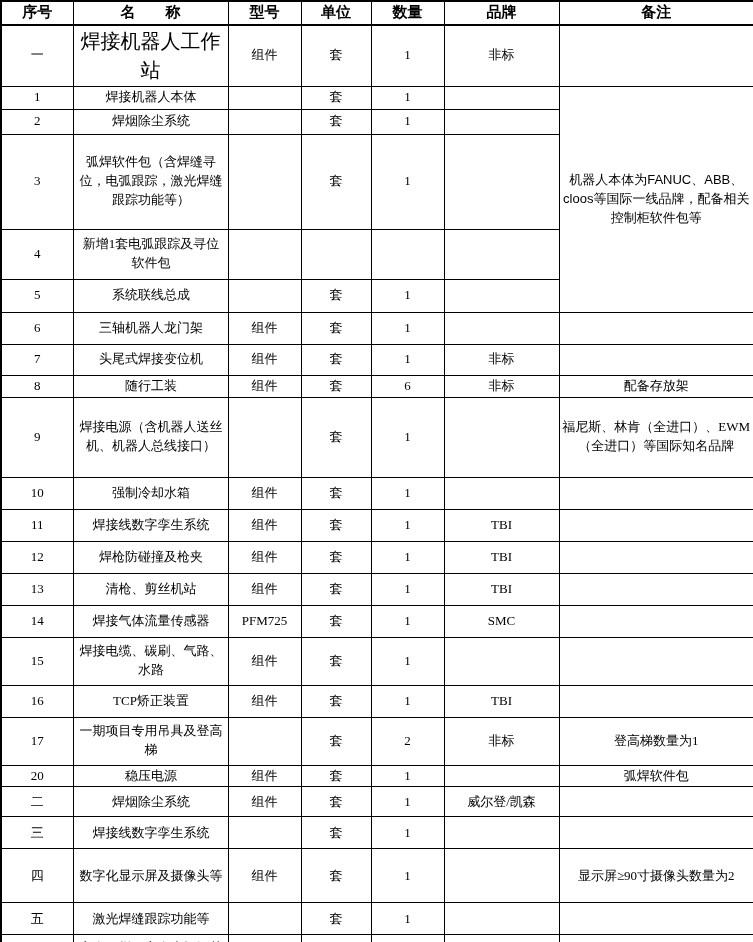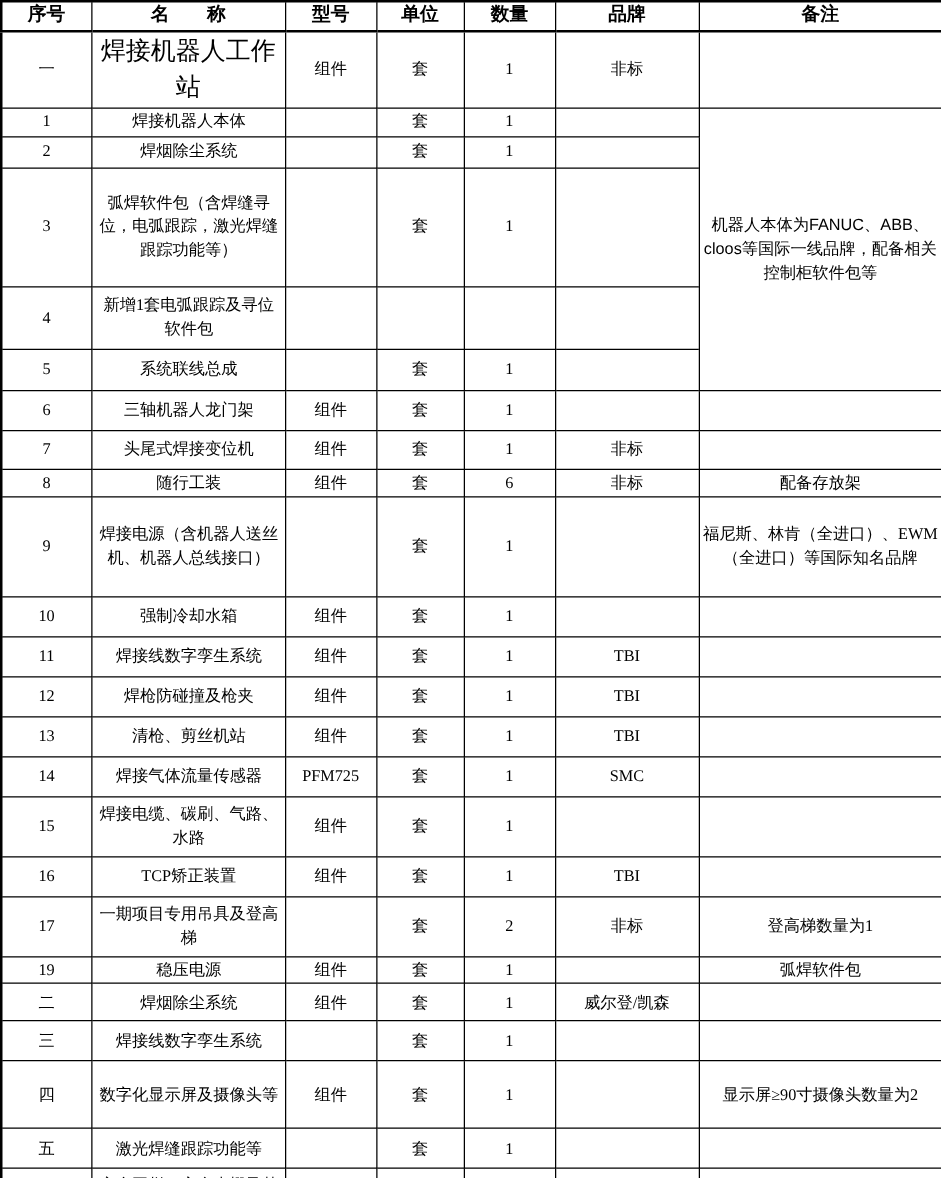--- a/index.html
+++ b/index.html
@@ -219,21 +219,21 @@
       <tr style="height: 48px;">
         <td>17</td>
         <td class="name-left">一期项目专用吊具及登高梯</td>
         <td></td>
         <td>套</td>
         <td>2</td>
         <td>非标</td>
         <td>登高梯数量为1</td>
       </tr>
       <tr style="height: 18px;">
-        <td>19</td>
+        <td>20</td>
         <td class="name-left">稳压电源</td>
         <td>组件</td>
         <td>套</td>
         <td>1</td>
         <td></td>
         <td>弧焊软件包</td>
       </tr>
       <tr style="height: 30px;">
         <td>二</td>
         <td class="name-left">焊烟除尘系统</td>

